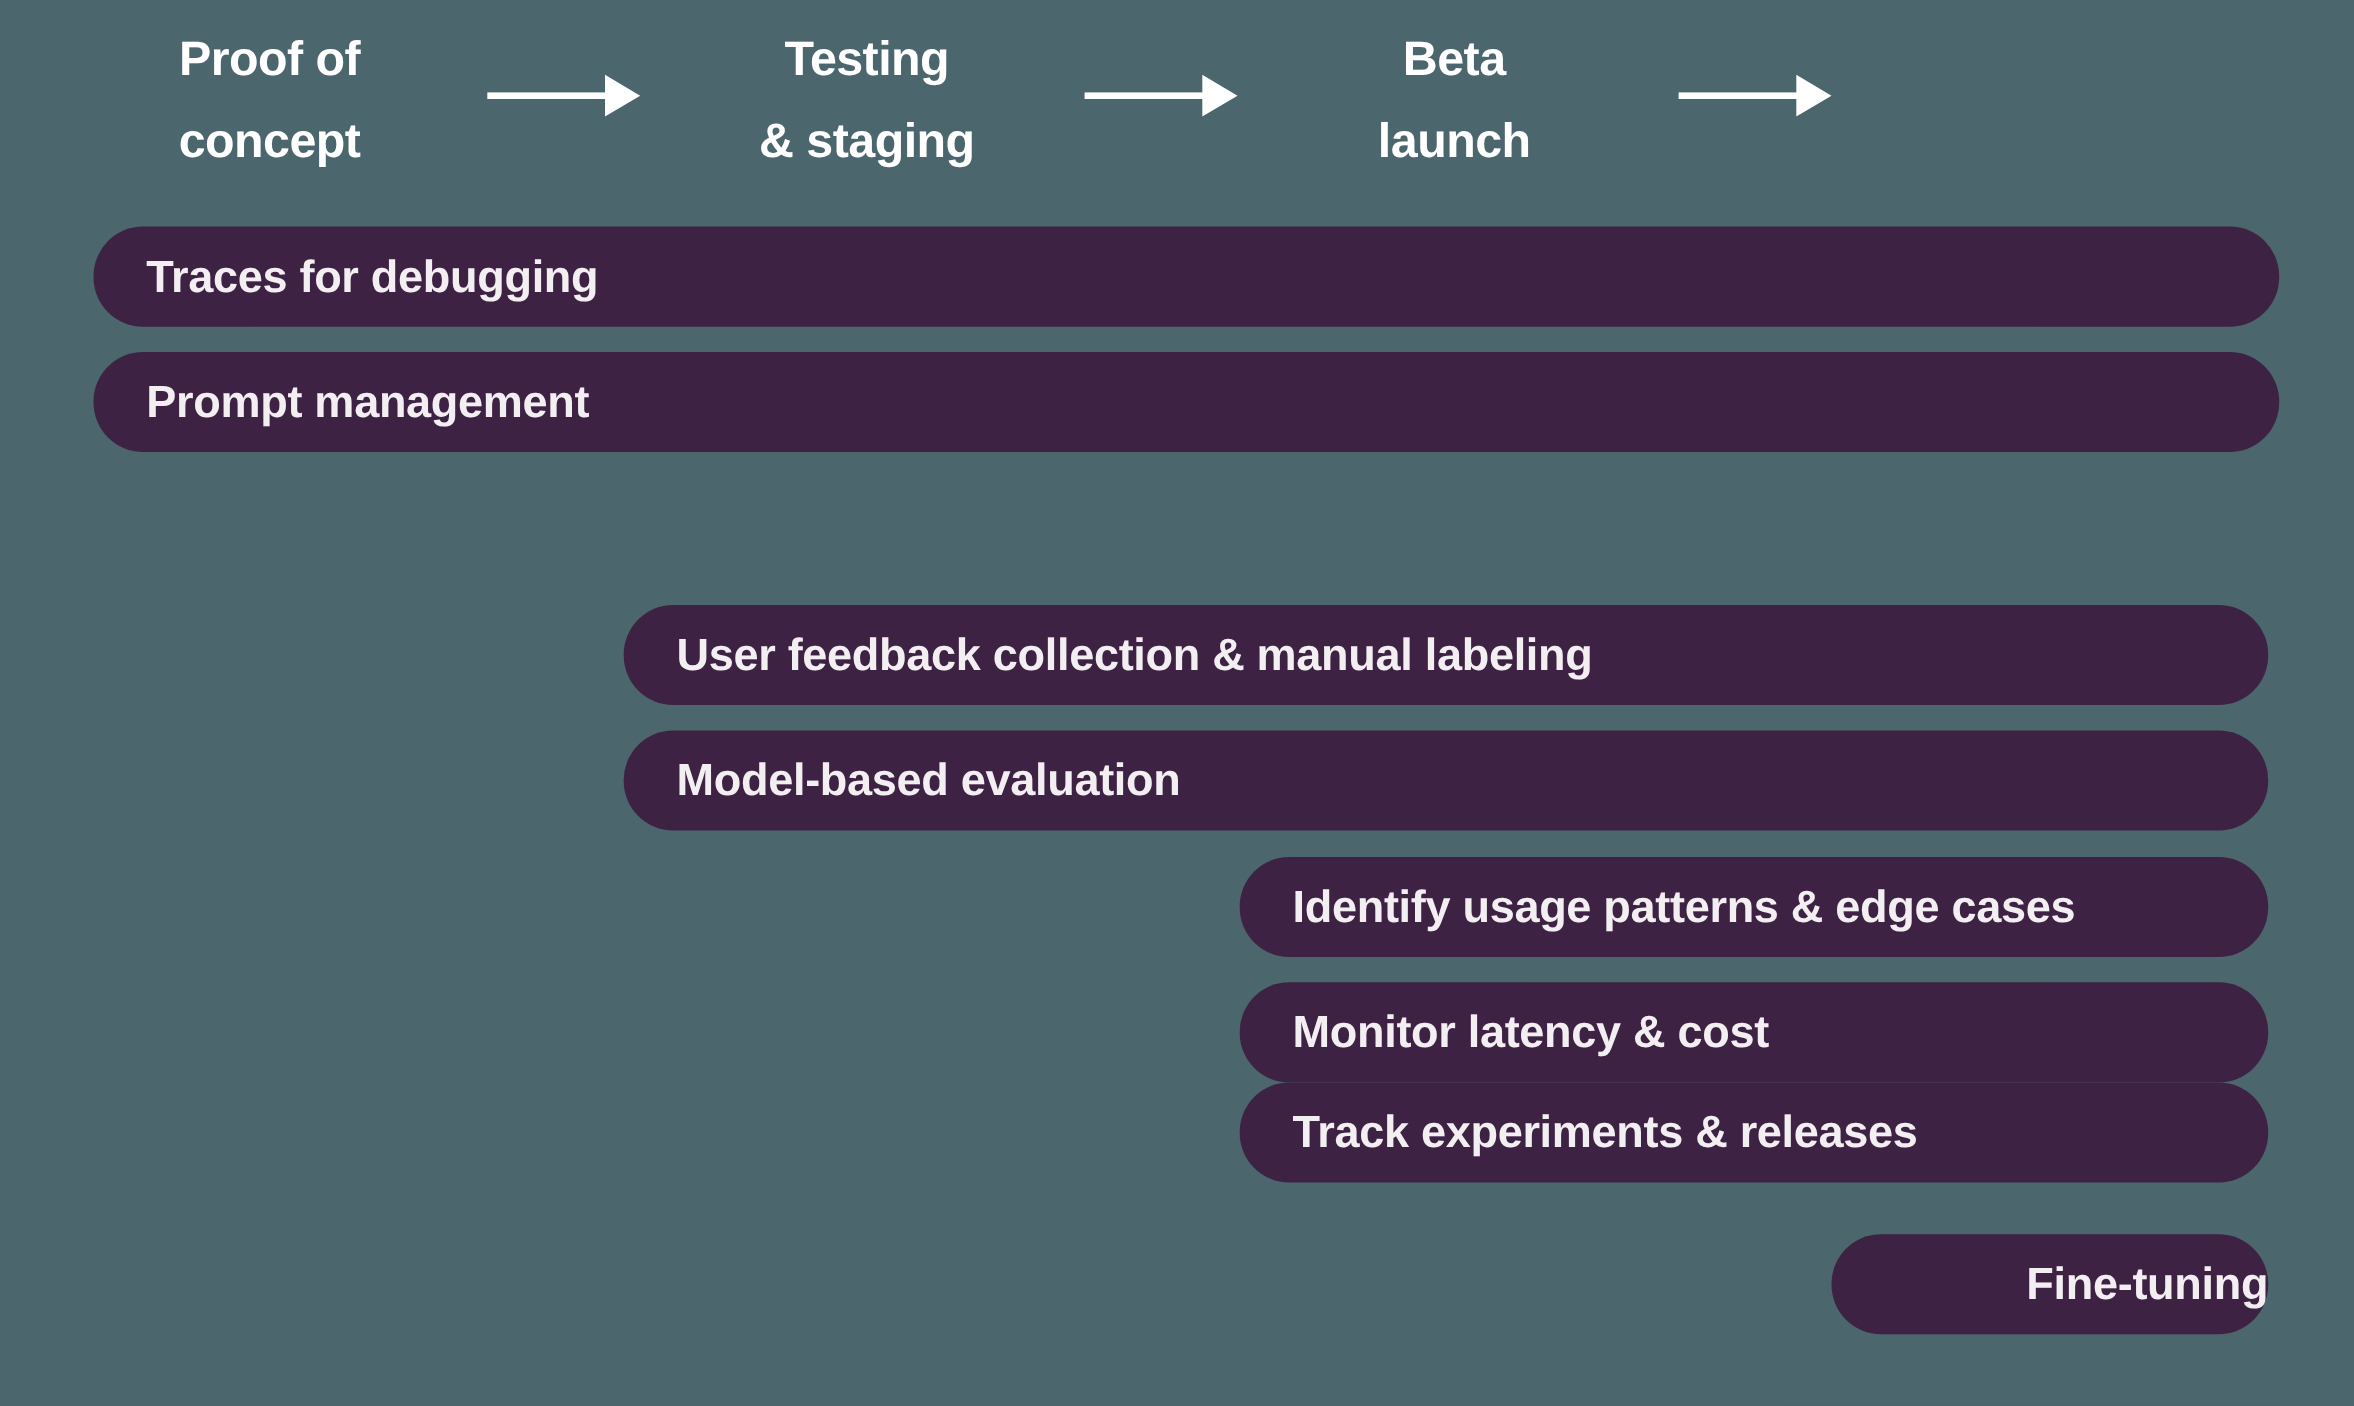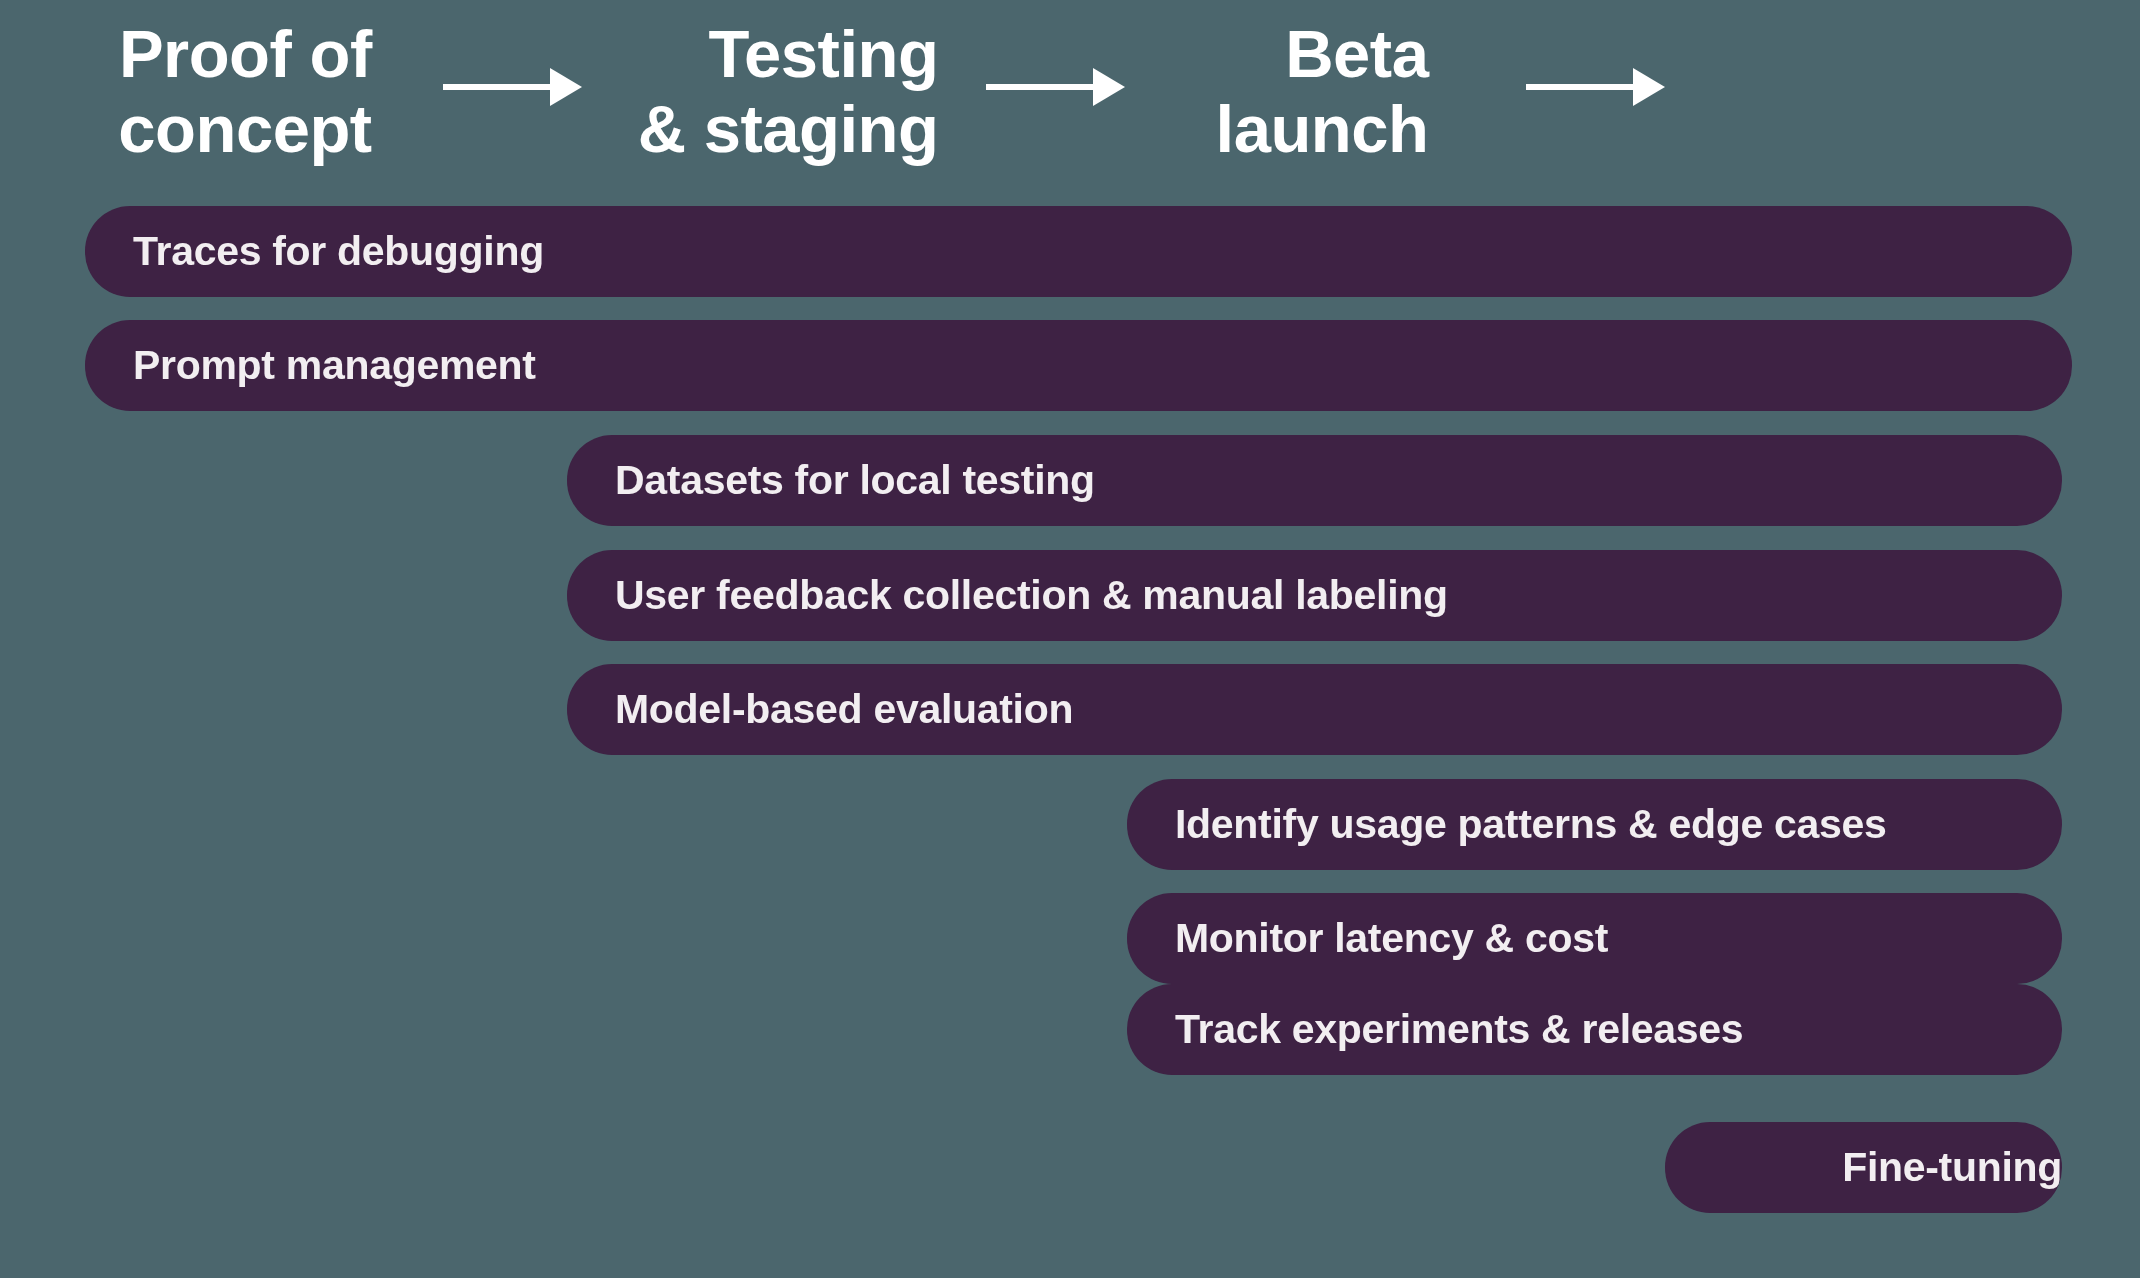--- a/index.html
+++ b/index.html
@@ -16,24 +16,24 @@
     width:2140px;
     height:1278px;
     background:var(--background);
     overflow:hidden;
     font-family:"Liberation Sans", sans-serif;
   }
   .phase-header{
     position:absolute;
     top:16px;
     transform:translateX(-50%);
-    text-align:right;
+    text-align:center;
     color:var(--header-text);
     font-weight:bold;
-    font-size:67px;
+    font-size:44px;
     line-height:75px;
     letter-spacing:-0.5px;
     white-space:nowrap;
   }
   .ph0{left:245px;}
   .ph1{left:788px;}
   .ph2{left:1322px;}
   .ph3{left:1864px;}
 
   .arrow{position:absolute;top:68px;width:139px;height:38px;}
@@ -103,23 +103,20 @@
     <div class="arrow-line"></div>
     <div class="arrow-head"></div>
   </div>
 
   <div class="bar r0 c0">
     <span>Traces for debugging</span>
   </div>
   <div class="bar r1 c0">
     <span>Prompt management</span>
   </div>
-  <div class="bar r2 c1">
-    <span>Datasets for local testing</span>
-  </div>
   <div class="bar r3 c1">
     <span>User feedback collection &amp; manual labeling</span>
   </div>
   <div class="bar r4 c1">
     <span>Model-based evaluation</span>
   </div>
   <div class="bar r5 c2">
     <span>Identify usage patterns &amp; edge cases</span>
   </div>
   <div class="bar r6 c2">

